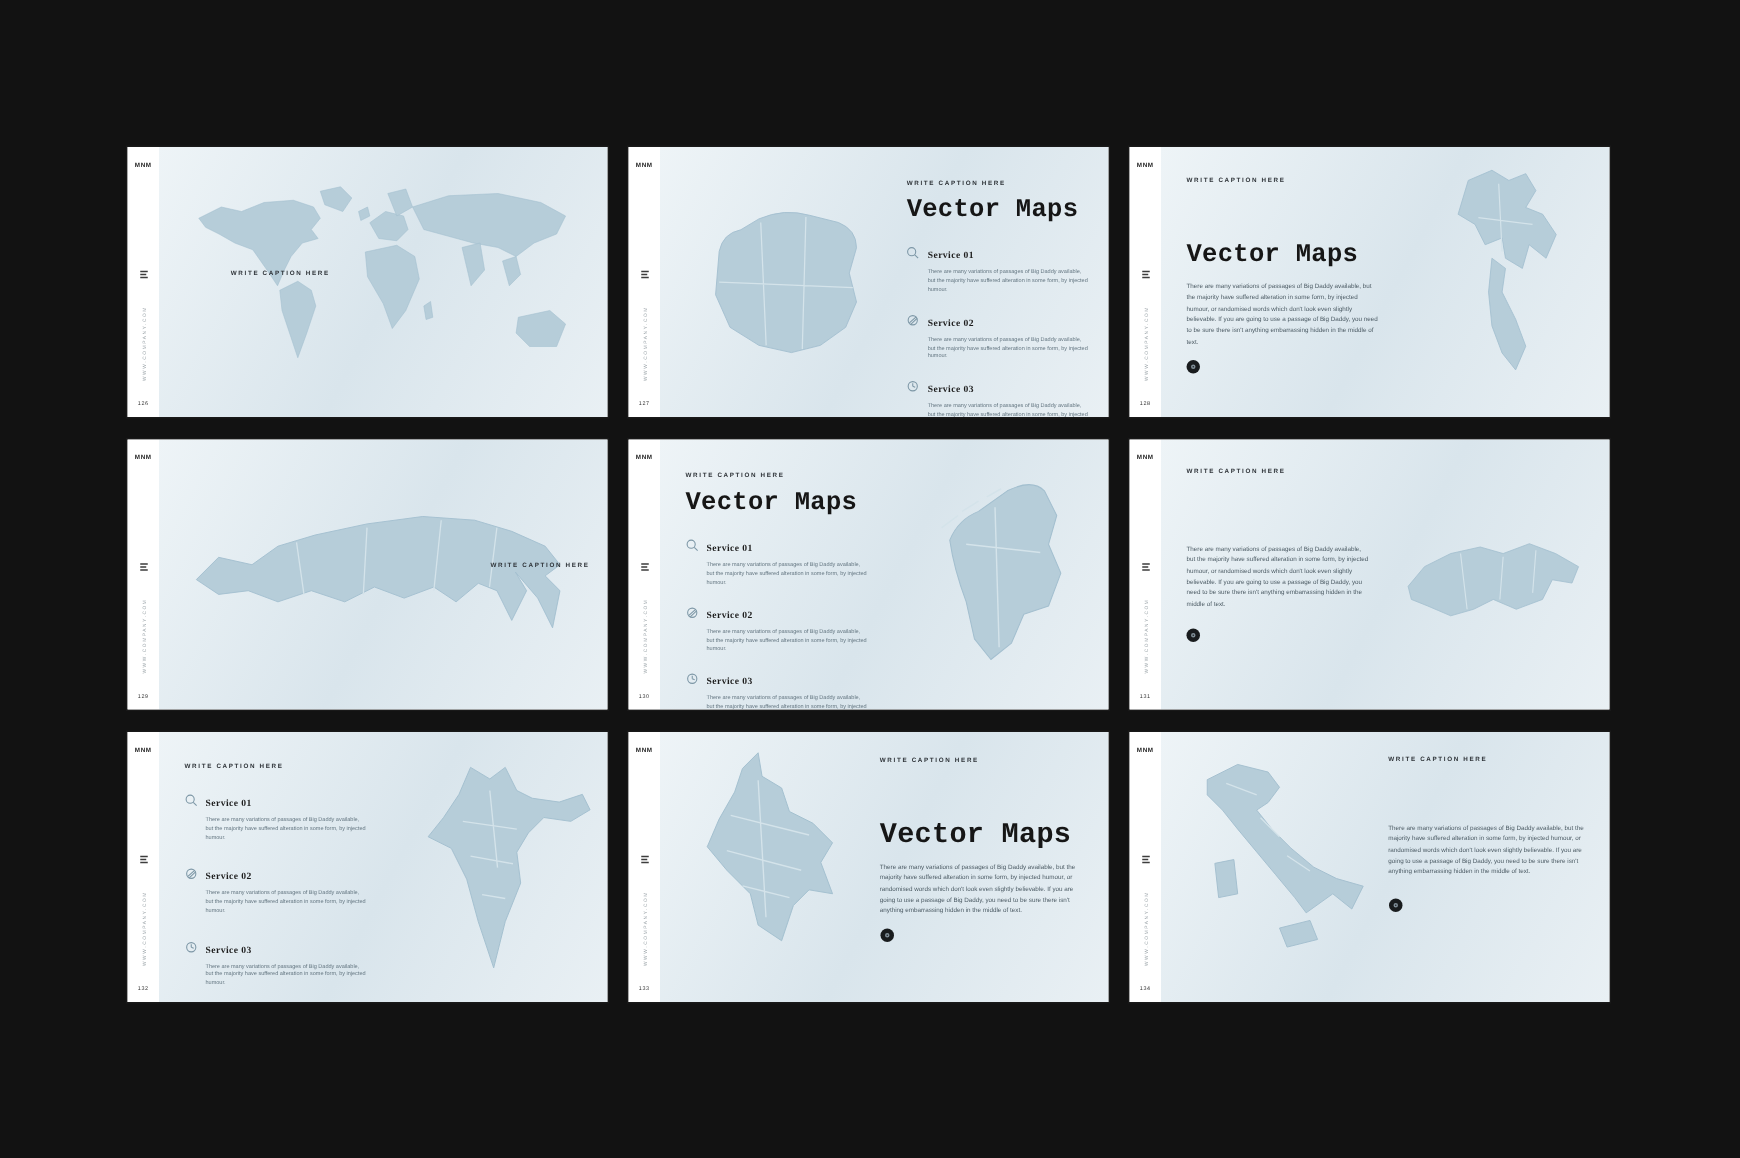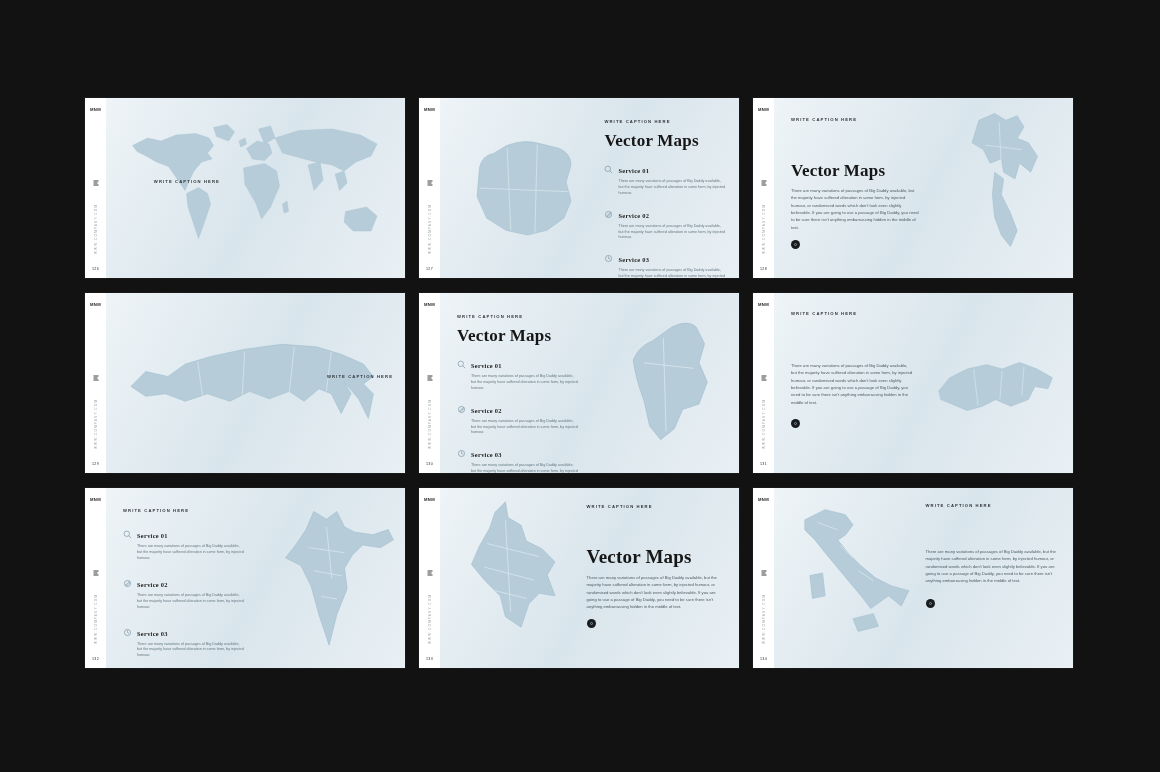--- a/index.html
+++ b/index.html
@@ -20,21 +20,21 @@
   .website span { writing-mode:vertical-rl; transform:rotate(180deg);
           font-size:3.2px; letter-spacing:1.1px; color:#9aa3a8; }
   .pagenum { position:absolute; bottom:7px; left:0; right:0; text-align:center;
           font-size:3.6px; color:#2f2f2f; letter-spacing:.4px; }
 
   
   .main { flex:1; position:relative;
           background:linear-gradient(118deg,#eef4f7 0%,#d9e5ec 52%,#e9f0f4 100%); }
   .cap { font-size:4.2px; font-weight:bold; letter-spacing:1.1px; color:#2e3338;
          text-transform:uppercase; white-space:nowrap; }
-  .title { font-family:Liberation Serif, serif; font-weight:700; color:#161616;
+  .title { font-family:Liberation Mono, monospace; font-weight:700; color:#161616;
            font-size:17px; letter-spacing:.2px; line-height:1.05; }
   .para { font-size:4.2px; line-height:1.75; color:#4c5b64; }
   .dot-btn { width:9px; height:9px; border-radius:50%; background:#191c1e;
              display:flex; align-items:center; justify-content:center; }
   .dot-btn i { width:3px; height:3px; border-radius:50%; border:.6px solid #7f8d96; display:block; }
 
   .svc-row { display:flex; gap:5px; }
   .svc-icon { flex:none; width:9px; height:9px; margin-top:1px; }
   .svc-icon svg { width:9px; height:9px; stroke:#7d97a6; fill:none; stroke-width:.8; }
   .svc-label { font-family:"Liberation Serif", serif; font-weight:700; font-size:6.4px;

